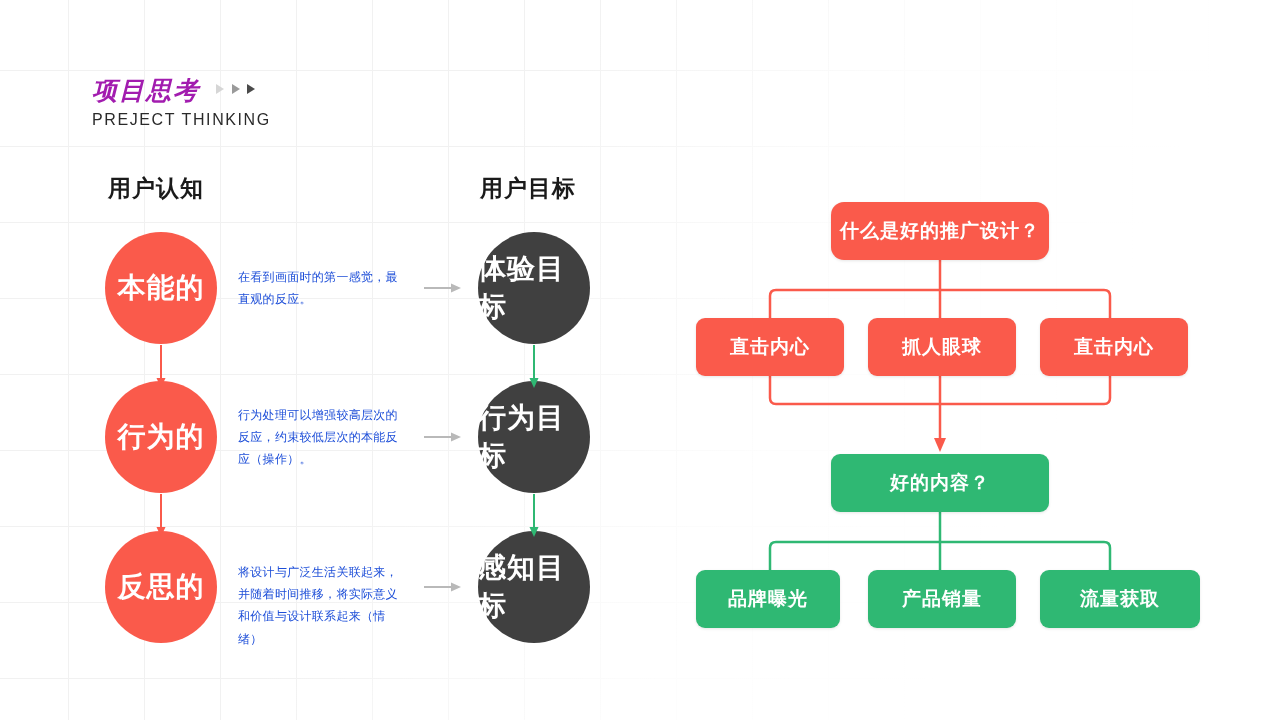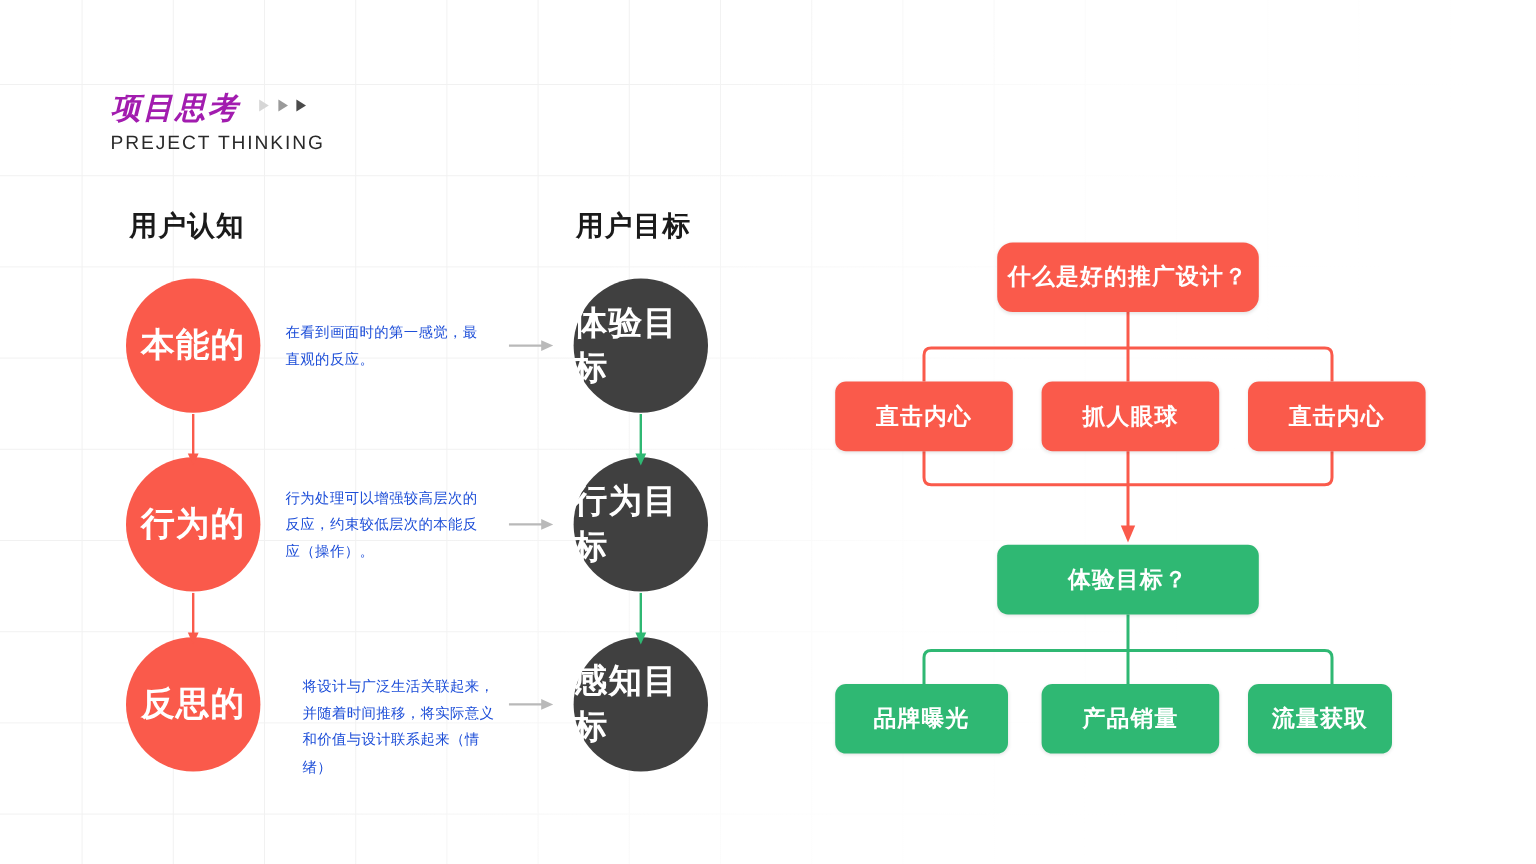--- a/index.html
+++ b/index.html
@@ -121,21 +121,21 @@
   .desc {
     position: absolute;
     width: 170px;
     font-size: 12px;
     line-height: 1.85;
     color: #1d4ed8;
     letter-spacing: 0.3px;
   }
   #desc-1 { left: 238px; top: 266px; }
   #desc-2 { left: 238px; top: 404px; }
-  #desc-3 { left: 252px; top: 561px; }
+  #desc-3 { left: 238px; top: 561px; }
 
   
   .h-arrow { position: absolute; width: 38px; height: 14px; }
   #harrow-1 { left: 424px; top: 281px; }
   #harrow-2 { left: 424px; top: 430px; }
   #harrow-3 { left: 424px; top: 580px; }
 
   
   #flowchart {
     position: absolute;
@@ -167,21 +167,21 @@
   .flow-box.red   { background: #fa5a4b; }
   .flow-box.green { background: #2fb873; }
 
   #box-root     { left: 171px; top: 32px;  width: 218px; height: 58px; border-radius: 13px; }
   #box-leaf-1   { left: 36px;  top: 148px; width: 148px; height: 58px; }
   #box-leaf-2   { left: 208px; top: 148px; width: 148px; height: 58px; }
   #box-leaf-3   { left: 380px; top: 148px; width: 148px; height: 58px; }
   #box-mid      { left: 171px; top: 284px; width: 218px; height: 58px; }
   #box-goal-1   { left: 36px;  top: 400px; width: 144px; height: 58px; }
   #box-goal-2   { left: 208px; top: 400px; width: 148px; height: 58px; }
-  #box-goal-3   { left: 380px; top: 400px; width: 120px; height: 58px; }
+  #box-goal-3   { left: 380px; top: 400px; width: 160px; height: 58px; }
 </style>
 </head>
 <body>
 
 <div id="grid-bg"></div>
 
 <div id="title-block">
   <span id="page-title">项目思考</span>
   <span id="title-arrows">
     <span class="tri t1"></span>
@@ -250,17 +250,17 @@
 
     <path d="M280 342 L280 372" stroke="#2fb873" stroke-width="2.5" fill="none"></path>
     <path d="M110 400 L110 378 Q110 372 116 372 L444 372 Q450 372 450 378 L450 400" stroke="#2fb873" stroke-width="2.5" fill="none"></path>
     <path d="M280 372 L280 400" stroke="#2fb873" stroke-width="2.5" fill="none"></path>
   </svg>
 
   <div class="flow-box red" id="box-root">什么是好的推广设计？</div>
   <div class="flow-box red" id="box-leaf-1">直击内心</div>
   <div class="flow-box red" id="box-leaf-3">直击内心</div>
   <div class="flow-box red" id="box-leaf-2">抓人眼球</div>
-  <div class="flow-box green" id="box-mid">体验目标？</div>
+  <div class="flow-box green" id="box-mid">好的内容？</div>
   <div class="flow-box green" id="box-goal-1">品牌曝光</div>
   <div class="flow-box green" id="box-goal-2">产品销量</div>
   <div class="flow-box green" id="box-goal-3">流量获取</div>
 </div>
 
 </body></html>

